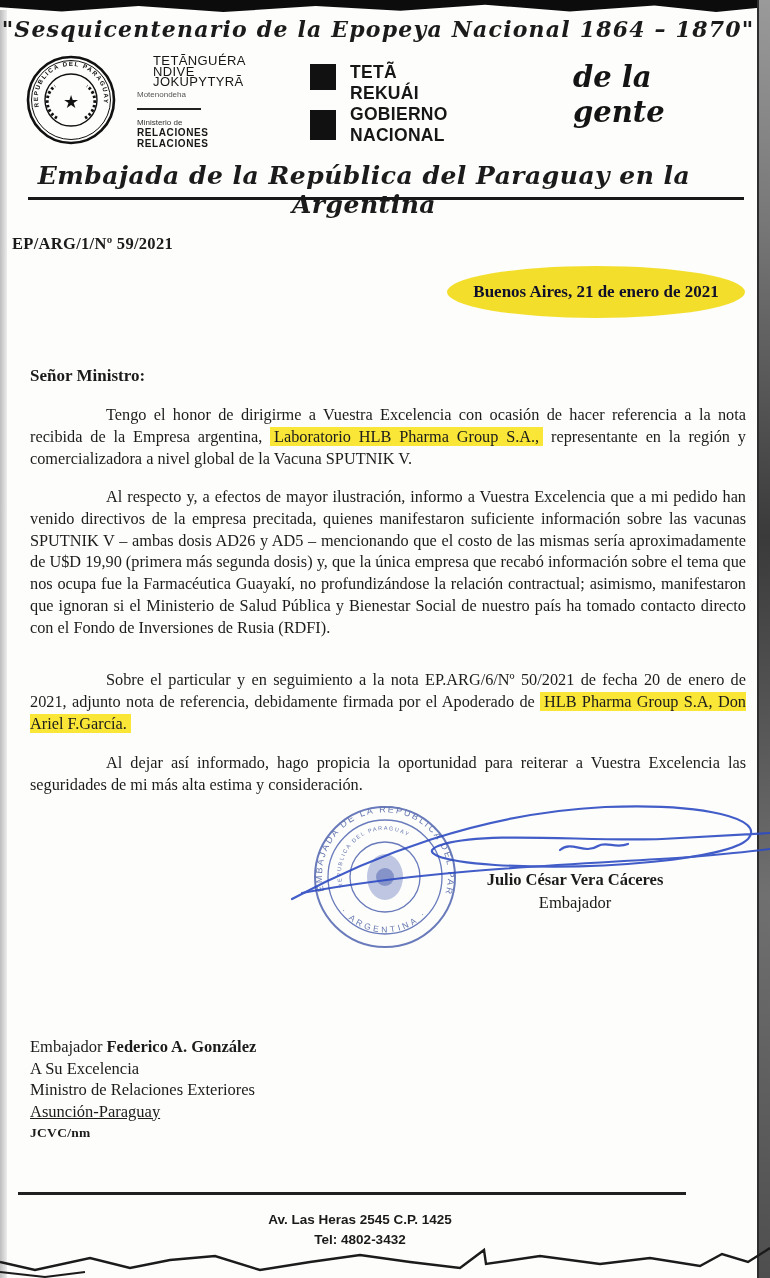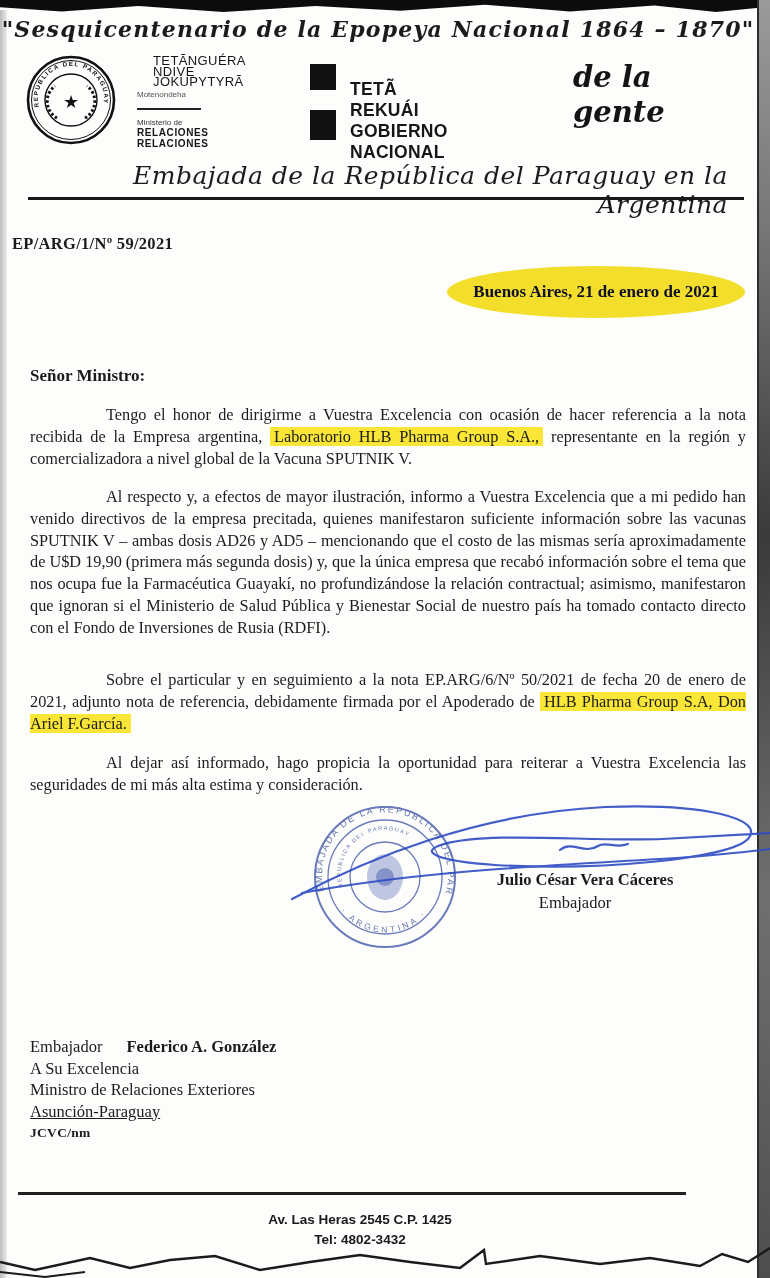--- a/index.html
+++ b/index.html
@@ -32,51 +32,51 @@
   .ministry { position:absolute; left:137px; top:56px; width:120px; font-family:"Liberation Sans", sans-serif; color:#161616; }
   .m-bold  { font-size:13px; font-weight:normal; letter-spacing:.4px; line-height:10.5px;margin-left:16px; }
   .m-light { font-size:8px; color:#555; margin-top:2px; }
   .m-rule  { width:64px; height:2px; background:#222; margin:9px 0 8px; }
   .m-small { font-size:8px; color:#333; }
   .m-caps  { font-size:10px; font-weight:bold; letter-spacing:.6px; line-height:11.5px; }
   .gobierno { position:absolute; left:310px; top:62px; width:170px; height:86px; font-family:"Liberation Sans", sans-serif; }
   .g-sq  { position:absolute; left:0; width:26px; height:26px; background:#111; }
   .g-sq1 { top:2px; }
   .g-sq2 { top:48px; height:30px; }
-  .g-lines { position:absolute; left:40px; top:17px; font-size:17.5px; font-weight:bold; line-height:21px; letter-spacing:.3px; color:#161616; }
+  .g-lines { position:absolute; left:40px; top:0; font-size:17.5px; font-weight:bold; line-height:21px; letter-spacing:.3px; color:#161616; }
   .tagline {
     position:absolute; left:545px; top:60px; width:200px;
     font-family:"DejaVu Serif", serif; font-style:italic; font-weight:bold;
     font-size:29px; line-height:35px; color:#141414;
   }
   .tagline .t2 { margin-left:28px; }
   .embassy-title {
-    position:absolute; top:161px; left:0; width:728px; text-align:right;
-    font-family:"DejaVu Serif", serif; font-style:italic; font-size:25px; letter-spacing:.5px;
+    position:absolute; top:161px; left:0; width:728px; text-align:center;
+    font-family:"DejaVu Serif", serif; font-style:italic; font-size:25px; letter-spacing:.5px;font-weight:bold;
   }
   .header-rule { position:absolute; top:197px; left:28px; width:716px; height:3px; background:#181818; }
   
   .ref { position:absolute; left:12px; top:234px; font-size:16.5px; font-weight:bold; letter-spacing:.3px;text-align:center; }
   .date-oval {
     position:absolute; left:447px; top:266px; width:298px; height:52px;
     background:#f3df2b; border-radius:50%;
     display:flex; align-items:center; justify-content:center;
     font-size:17px; font-weight:bold; color:#10102a;
   }
   .salutation { position:absolute; left:30px; top:366px; font-size:17px; font-weight:bold; }
   .para {
     position:absolute; left:30px; width:716px; margin:0;
     font-size:16.3px; line-height:21.8px; text-align:justify; text-indent:76px; color:#1c1c1c;
   }
   .p1 { top:404px; } .p2 { top:486px; } .p3 { top:669px; } .p4 { top:752px; }
   .hl { background:#f9e636; padding:0 4px; }
   
   .sig-svg { position:absolute; left:0; top:795px; width:770px; height:175px; }
   .signer { position:absolute; left:455px; top:868px; width:240px; text-align:center; font-size:16.5px; line-height:23px; }
-  .signer-name { font-weight:bold;padding-left:20px; }
+  .signer-name { font-weight:bold; }
   
   .recipient { position:absolute; left:30px; top:1036px; font-size:16.5px; line-height:21.5px; }
   .r-underline { text-decoration:underline; }
   .r-initials { font-weight:bold; font-size:13.5px; letter-spacing:.3px; }
   
   .footer-rule { position:absolute; left:18px; top:1192px; width:668px; height:3px; background:#202020; }
   .footer-text {
     position:absolute; left:60px; top:1210px; width:600px; text-align:center;
     font-family:"Liberation Sans", sans-serif; font-weight:bold; font-size:13.5px; line-height:20px; color:#1a1a1a;
   }

